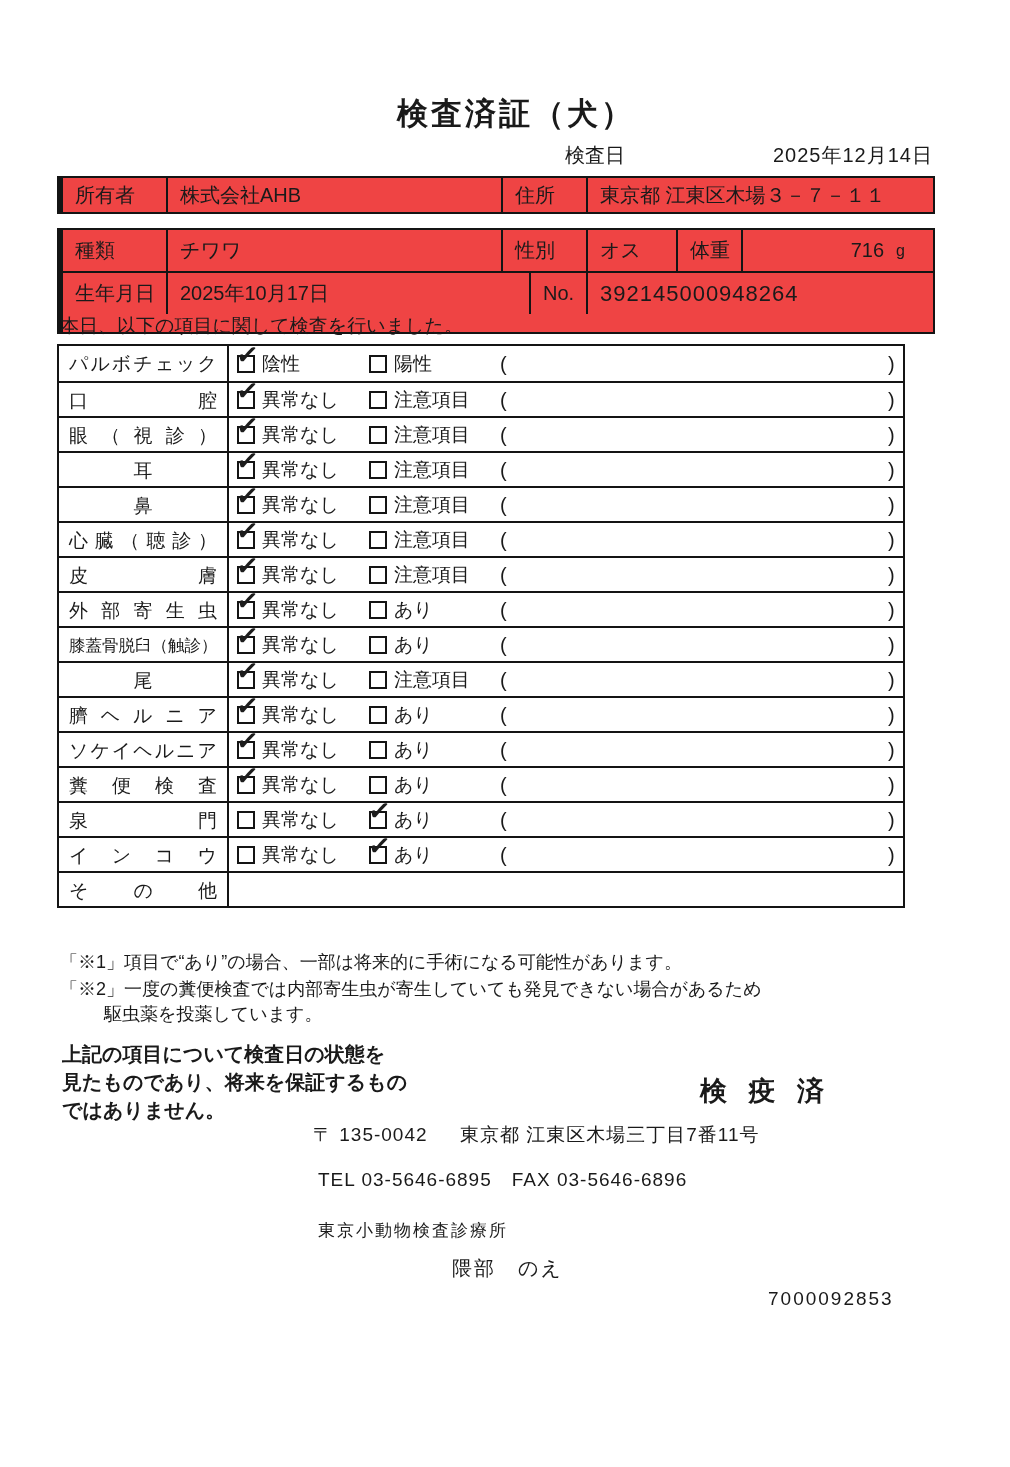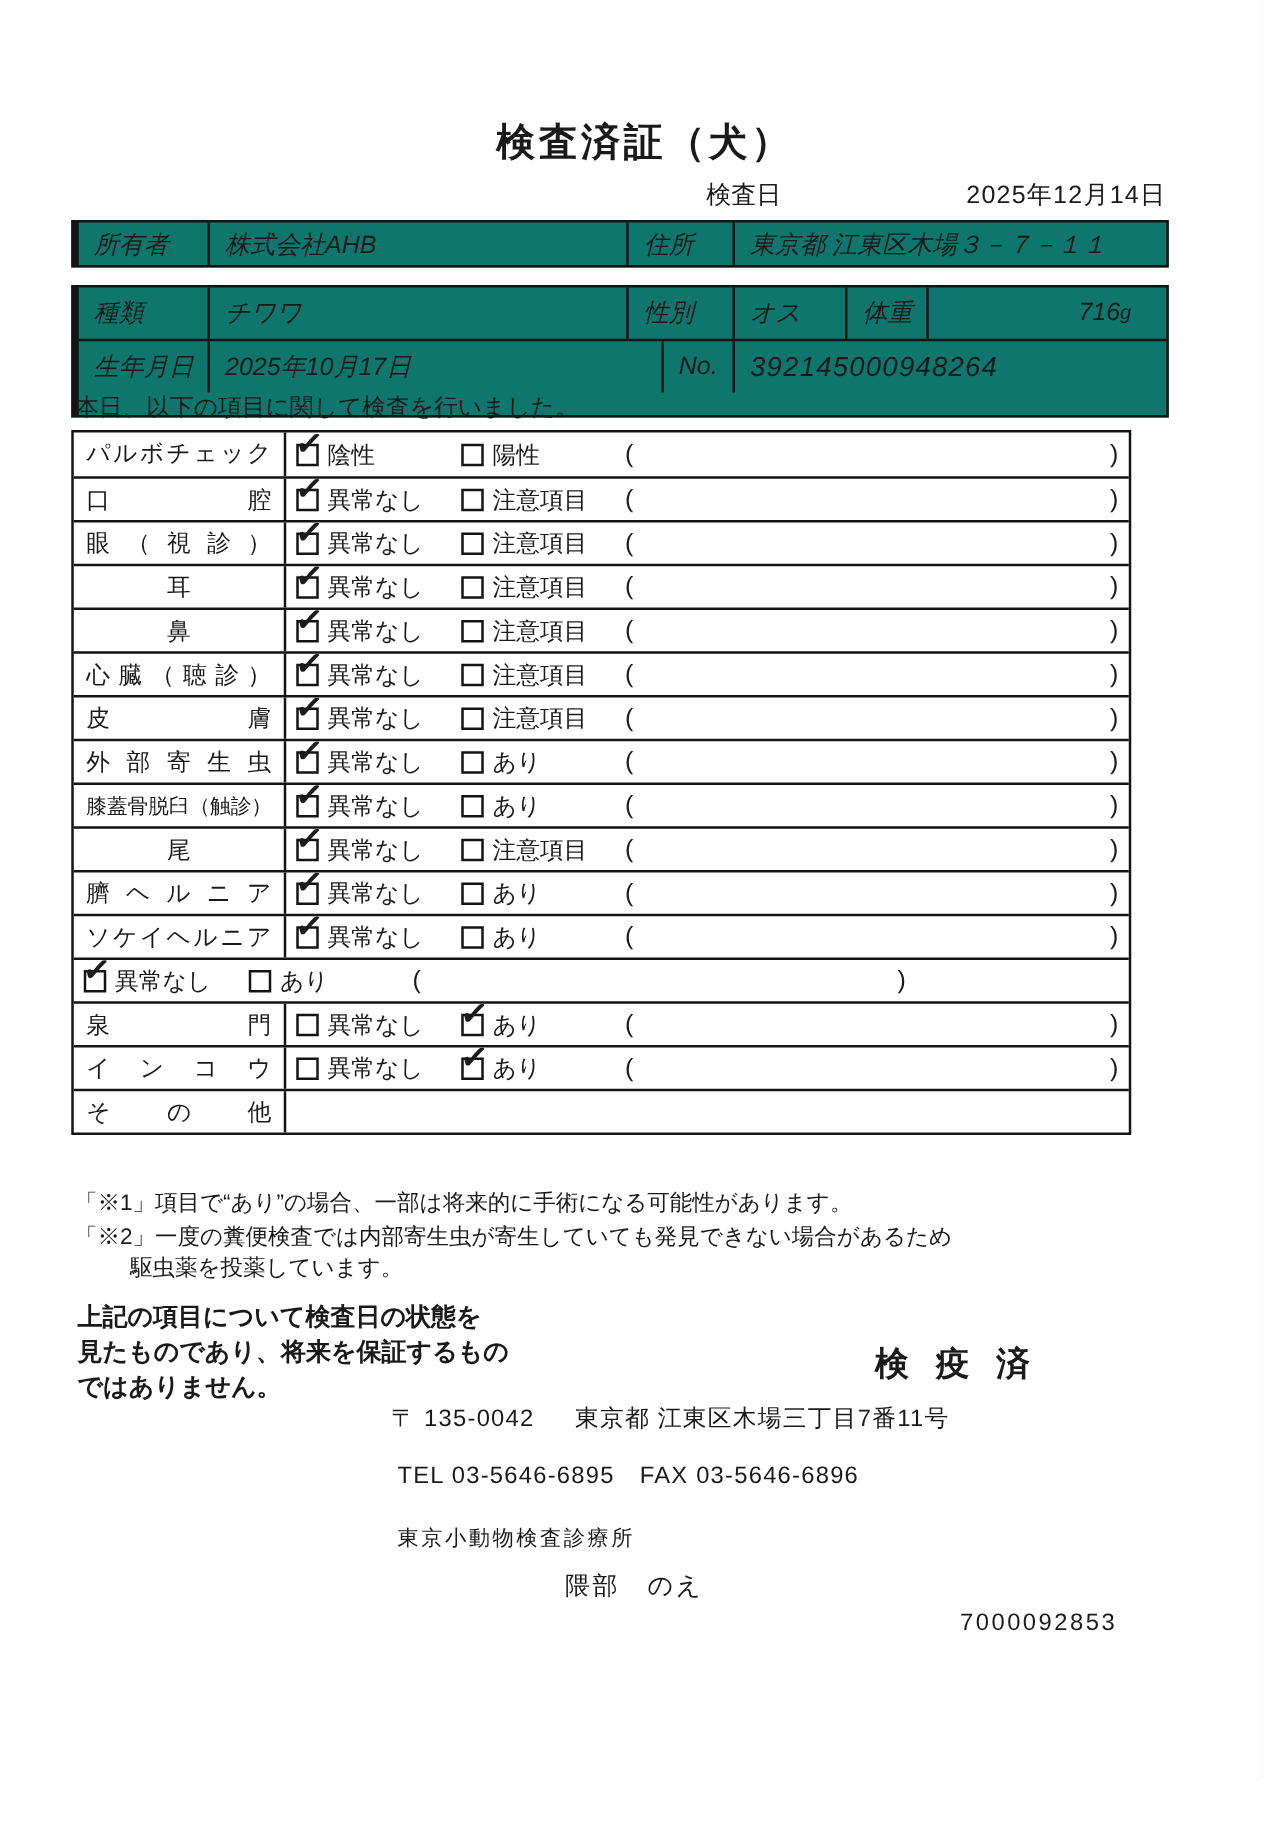--- a/index.html
+++ b/index.html
@@ -9,34 +9,34 @@
     margin:0 auto;
   }
   .title{
     position:absolute;top:82px;left:0;width:100%;text-align:center;margin:11px;
     font-family:"Liberation Serif",serif;font-size:31px;font-weight:700;letter-spacing:3px;
   }
   .date-label{position:absolute;top:142px;left:565px;font-size:20px;}
   .date-value{position:absolute;top:142px;left:773px;font-size:20px;letter-spacing:1px;}
 
   
-  .info-table{position:absolute;left:57px;width:878px;border:2px solid #141414;border-left:6px solid #141414;box-sizing:border-box;background:#0f766e;font-style:italic;}
+  .info-table{position:absolute;left:57px;width:878px;border:2px solid #141414;border-left:6px solid #141414;box-sizing:border-box;background:#ef4444;}
   .owner-table{top:176px;height:38px;}
   .pet-table{top:228px;height:106px;}
   .info-row{display:grid;height:100%;}
   .pet-table .info-row{height:41px;}
   .pet-table .info-row + .info-row{border-top:2px solid #141414;}
   .owner-table .info-row{grid-template-columns:103px 335px 85px 1fr;}
   .pet-row1{grid-template-columns:103px 335px 85px 90px 65px 1fr;}
   .pet-row2{grid-template-columns:103px 335px 85px 1fr;}
   .cell{display:flex;align-items:center;padding:0 12px;font-size:20px;box-sizing:border-box;overflow:hidden;white-space:nowrap;}
   .cell + .cell{border-left:2px solid #141414;}
   .cell.center{justify-content:center;padding:0 4px;margin-left:28px;}
   .cell.num{font-size:22px;letter-spacing:1px;}
-  .weight-cell{justify-content:flex-end;padding-right:28px;}
+  .weight-cell{justify-content:flex-end;gap:12px;padding-right:28px;}
   .weight-unit{font-size:16px;}
 
   .intro{position:absolute;top:313px;left:60px;font-size:19px;}
 
   
   .exam-table{position:absolute;top:344px;left:57px;width:848px;border:2px solid #141414;box-sizing:border-box;background:#fff;}
   .exam-row{position:relative;display:flex;height:35px;box-sizing:border-box;}
   .exam-row + .exam-row{border-top:2px solid #141414;}
   .exam-item{
     width:170px;flex:0 0 170px;border-right:2px solid #141414;box-sizing:border-box;
@@ -313,20 +313,21 @@
           </span>
           <span class="opt opt-1">
             <span class="cb"></span>
             <span class="opt-label">あり</span>
           </span>
           <span class="paren paren-open">(</span>
           <span class="paren paren-close">)</span>
         </div>
       </div>
       <div class="exam-row">
+        <div class="exam-item">糞便検査</div>
         <div class="exam-options">
           <span class="opt opt-0">
             <span class="cb">
               <span class="tick">✓</span>
             </span>
             <span class="opt-label">異常なし</span>
           </span>
           <span class="opt opt-1">
             <span class="cb"></span>
             <span class="opt-label">あり</span>

